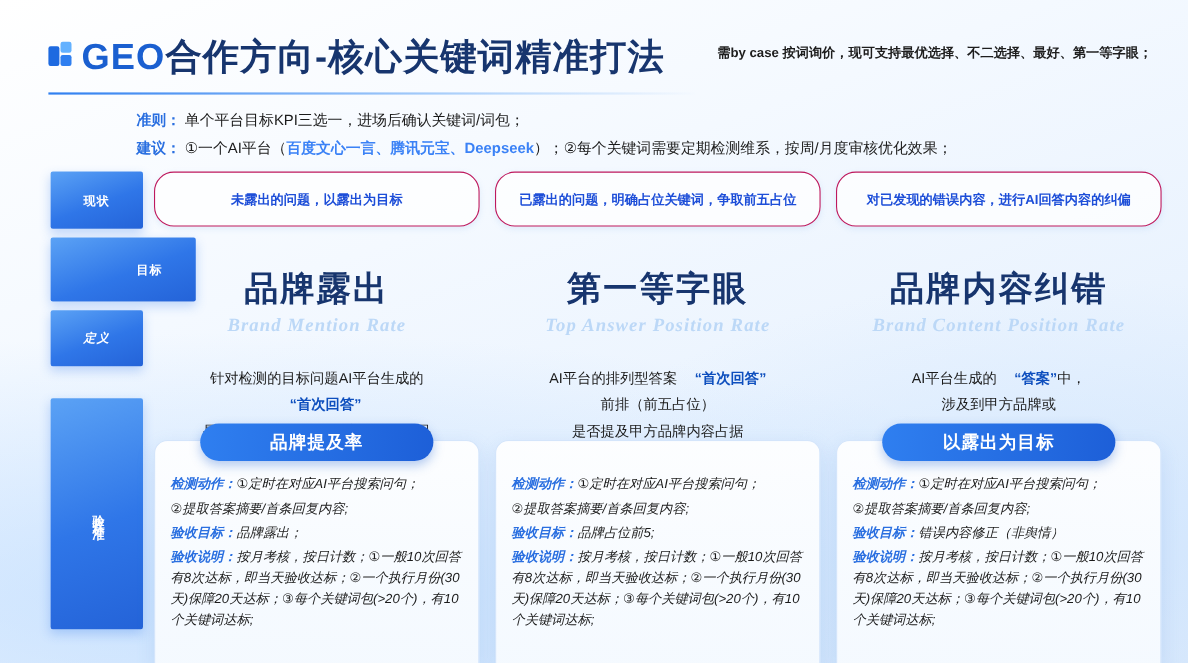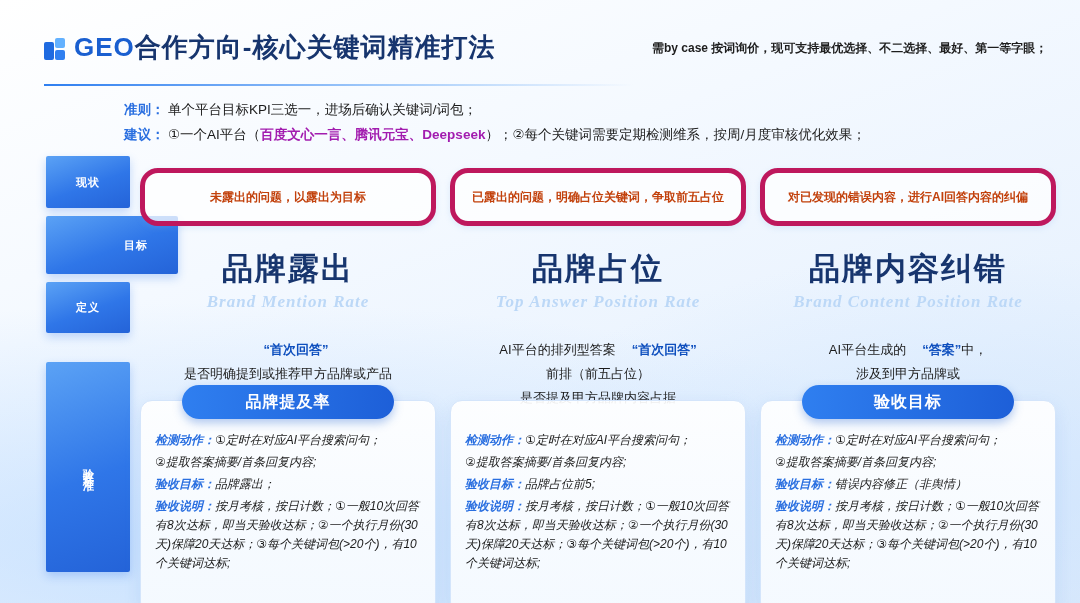--- a/index.html
+++ b/index.html
@@ -22,62 +22,61 @@
 
   
   .header{position:absolute;left:0;top:0;width:1080px;height:88px;}
   .logo-mark{position:absolute;left:44px;top:38px;width:22px;height:26px;}
   .logo-mark i{position:absolute;display:block;background:#2f7ff0;border-radius:2px;}
   .logo-mark i.a{left:0;top:4px;width:10px;height:18px;background:#1e6ae0;}
   .logo-mark i.b{left:11px;top:0;width:10px;height:10px;background:#63b1ff;}
   .logo-mark i.c{left:11px;top:12px;width:10px;height:10px;background:#2f7ff0;}
   .title{
     position:absolute;left:74px;top:30px;
-    font-size:26px;font-weight:bold;color:#1a5fd0;letter-spacing:1px;white-space:nowrap;
+    font-size:33px;font-weight:bold;color:#1a5fd0;letter-spacing:1px;white-space:nowrap;
   }
   .title .cn{color:#17356e;}
   .title-underline{
     position:absolute;left:44px;top:84px;width:590px;height:2px;
     background:linear-gradient(90deg,#2f7ff0 0%,#a7cdfa 60%,rgba(167,205,250,0) 100%);
   }
   .head-note{
     position:absolute;left:652px;top:36px;width:410px;
     font-size:12px;line-height:24px;color:#1d1d1d;font-weight:bold;
   }
 
   
   .rules{position:absolute;left:124px;top:100px;width:930px;}
   .rule-row{display:flex;align-items:flex-start;margin-bottom:5px;font-size:13.5px;line-height:20px;}
   .rule-key{color:#2a6fe0;font-weight:bold;width:44px;flex:0 0 44px;}
   .rule-val{color:#1b1b1b;}
-  .rule-val .hl-red{color:#a21caf;font-weight:bold;}
+  .rule-val .hl-red{color:#3b82f6;font-weight:bold;}
 
   
   .rail{position:absolute;left:46px;}
   .rail-item{
     width:84px;border-radius:2px;
     background:linear-gradient(160deg,#5ba2f5 0%,#2f76e8 55%,#2463d8 100%);
     color:#fff;font-size:11px;font-weight:bold;letter-spacing:1px;
     display:flex;align-items:center;justify-content:center;
     box-shadow:0 4px 10px rgba(47,118,232,.28);
   }
 
   
   .cols{position:absolute;left:140px;top:156px;width:916px;display:flex;gap:14px;}
   .col{width:296px;position:relative;}
 
   .pill{
-    border:5px solid #be185d;border-radius:18px;background:rgba(255,255,255,.75);
-    color:#c2410c;font-size:12px;line-height:17px;font-weight:bold;text-align:center;
+    border:1px solid #be185d;border-radius:18px;background:rgba(255,255,255,.75);
+    color:#1d4ed8;font-size:12px;line-height:17px;font-weight:bold;text-align:center;
     padding:7px 10px;min-height:34px;display:flex;align-items:center;justify-content:center;
     box-shadow:0 2px 6px rgba(120,170,230,.18);
-    margin-top:12px;
-  }
-
-  .goal{margin-top:22px;text-align:center;}
+  }
+
+  .goal{margin-top:36px;text-align:center;}
   .goal-cn{font-size:31px;font-weight:bold;color:#17356e;letter-spacing:2px;}
   .goal-en{
     margin-top:2px;font-size:17px;font-weight:bold;letter-spacing:1px;
     color:#bcd8f7;font-family:"Liberation Serif",serif;font-style:italic;
   }
 
   .defn{
     margin-top:26px;text-align:center;color:#1b1b1b;
     font-size:13px;line-height:24px;
   }
@@ -133,46 +132,47 @@
   </div>
 </div>
 
 <div class="rail">
   <div class="rail-item" style="position:absolute;top:156px;height:52px;">
     <span>现状</span>
   </div>
   <div class="rail-item" style="position:absolute;top:216px;height:58px;padding-left:48px;">
     <span>目标</span>
   </div>
-  <div class="rail-item" style="position:absolute;top:282px;height:51px;">
+  <div class="rail-item" style="position:absolute;top:282px;height:51px;font-style:italic;">
     <span>定义</span>
   </div>
   <div class="rail-item" style="position:absolute;top:362px;height:210px;writing-mode:vertical-rl;letter-spacing:4px;">
     <span>验收标准</span>
   </div>
 </div>
 
 <div class="cols">
 
   <div class="col">
     <div class="pill">未露出的问题，以露出为目标</div>
     <div class="goal">
       <div class="goal-cn">品牌露出</div>
       <div class="goal-en">Brand Mention Rate</div>
     </div>
     <div class="defn">
+      <div><span>针对检测的目标问题AI平台生成的</span></div>
       <div><span class="q">“首次回答”</span></div>
       <div><span>是否明确提到或推荐甲方品牌或产品</span></div>
     </div>
   </div>
 
   <div class="col">
     <div class="pill">已露出的问题，明确占位关键词，争取前五占位</div>
     <div class="goal">
-      <div class="goal-cn">品牌占位</div>
+      <div class="goal-cn">第一等字眼</div>
       <div class="goal-en">Top Answer Position Rate</div>
     </div>
     <div class="defn">
       <div><span>AI平台的排列型答案</span><span class="q">“首次回答”</span></div>
       <div><span>前排（前五占位）</span></div>
       <div><span>是否提及甲方品牌内容占据</span></div>
     </div>
   </div>
 
   <div class="col">
@@ -201,20 +201,20 @@
   </div>
 
   <div class="card">
     <p><span class="lbl">检测动作：</span><span>①定时在对应AI平台搜索问句；</span></p>
     <p><span>②提取答案摘要/首条回复内容;</span></p>
     <p><span class="lbl">验收目标：</span><span>品牌占位前5;</span></p>
     <p><span class="lbl">验收说明：</span><span>按月考核，按日计数；①一般10次回答有8次达标，即当天验收达标；②一个执行月份(30天)保障20天达标；③每个关键词包(&gt;20个)，有10个关键词达标;</span></p>
   </div>
 
   <div class="card">
-    <div class="card-badge">验收目标</div>
+    <div class="card-badge">以露出为目标</div>
     <p><span class="lbl">检测动作：</span><span>①定时在对应AI平台搜索问句；</span></p>
     <p><span>②提取答案摘要/首条回复内容;</span></p>
     <p><span class="lbl">验收目标：</span><span>错误内容修正（非舆情）</span></p>
     <p><span class="lbl">验收说明：</span><span>按月考核，按日计数；①一般10次回答有8次达标，即当天验收达标；②一个执行月份(30天)保障20天达标；③每个关键词包(&gt;20个)，有10个关键词达标;</span></p>
   </div>
 
 </div>
 
 </body></html>

